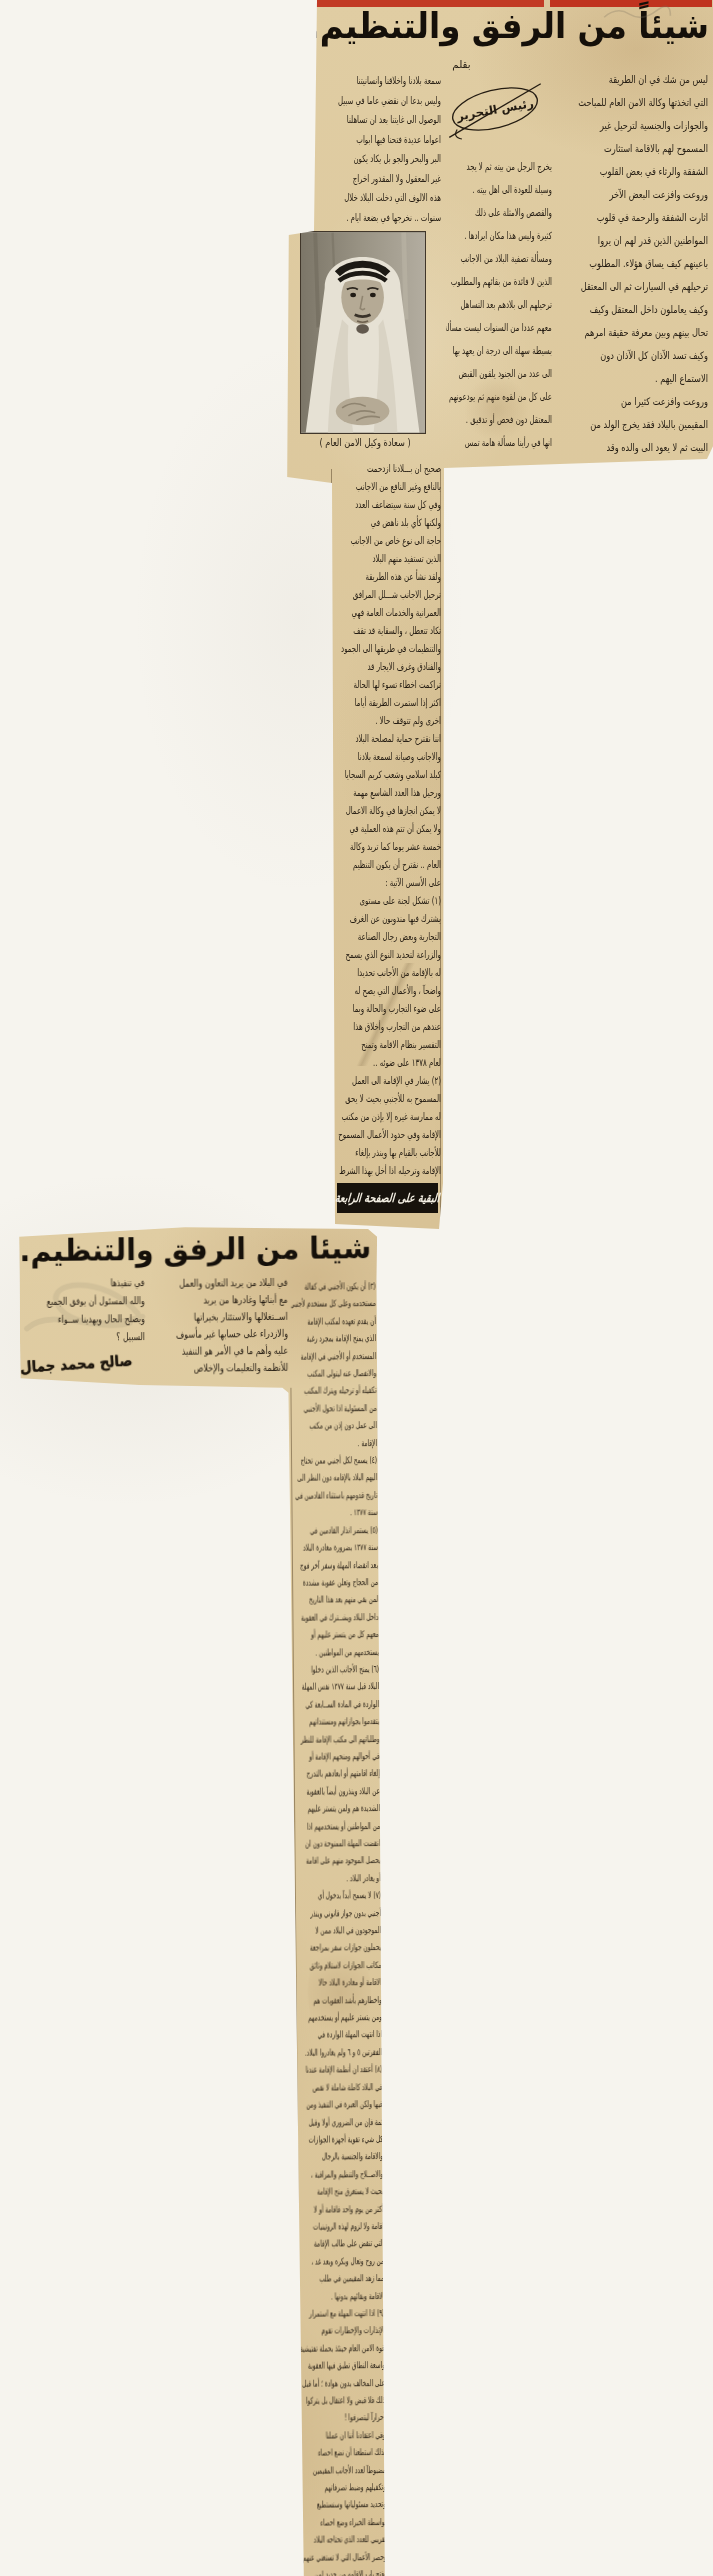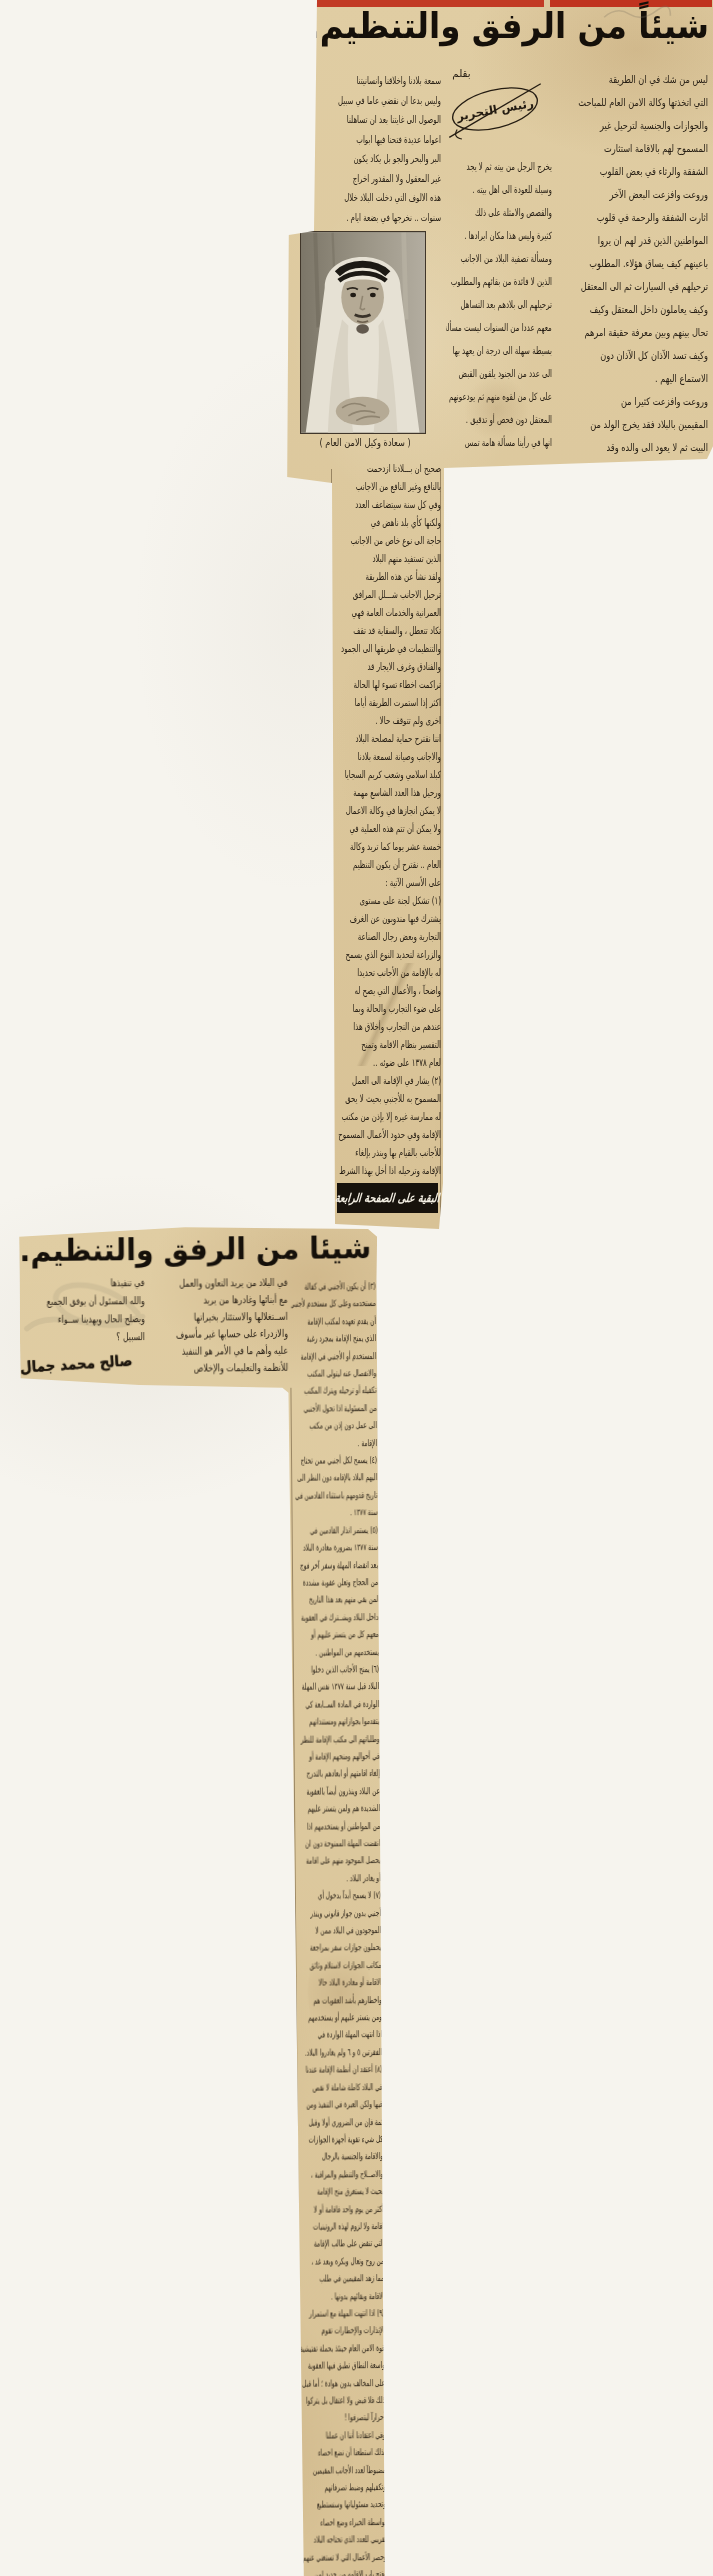--- a/index.html
+++ b/index.html
@@ -77,21 +77,21 @@
         <div>وكيف يعاملون داخل المعتقل وكيف</div>
         <div>تحال بينهم وبين معرفة حقيقة امرهم</div>
         <div>وكيف تسد الآذان كل الآذان دون</div>
         <div>الاستماع اليهم .</div>
         <div>وروعت وافزعت كثيرا من</div>
         <div>المقيمين بالبلاد فقد يخرج الولد من</div>
         <div>البيت ثم لا يعود الى والده وقد</div>
       </div>
 
     <div style="position:absolute;right:170px;top:55px;width:98px;height:97px;">
-      <div class="byline-label" style="left:6.3px;top:12px;">بقلم</div>
+      <div class="byline-label" style="left:6.3px;top:3px;">بقلم</div>
       <svg width="98" height="82" viewBox="0 0 124 104" style="position:absolute;top:12.7px;right:0;">
         <ellipse cx="62" cy="52" rx="55" ry="24" fill="none" stroke="#241c12" stroke-width="1.7" transform="rotate(-14 62 52)"></ellipse>
         <line x1="4" y1="88" x2="120" y2="20" stroke="#241c12" stroke-width="1.7"></line>
         <path d="M14,78 Q8,88 20,90" fill="none" stroke="#241c12" stroke-width="1.5"></path>
         <text x="62" y="58" font-size="15" font-weight="bold" fill="#241c12" text-anchor="middle" transform="rotate(-10 62 52)">رئيس التحرير</text>
       </svg>
     </div>
 
     <div class="col ink" style="right:162px;top:155px;width:151px;font-size:10px;line-height:23px;transform:scaleX(.7);">
         <div>يخرج الرجل من بيته ثم لا يجد</div>

